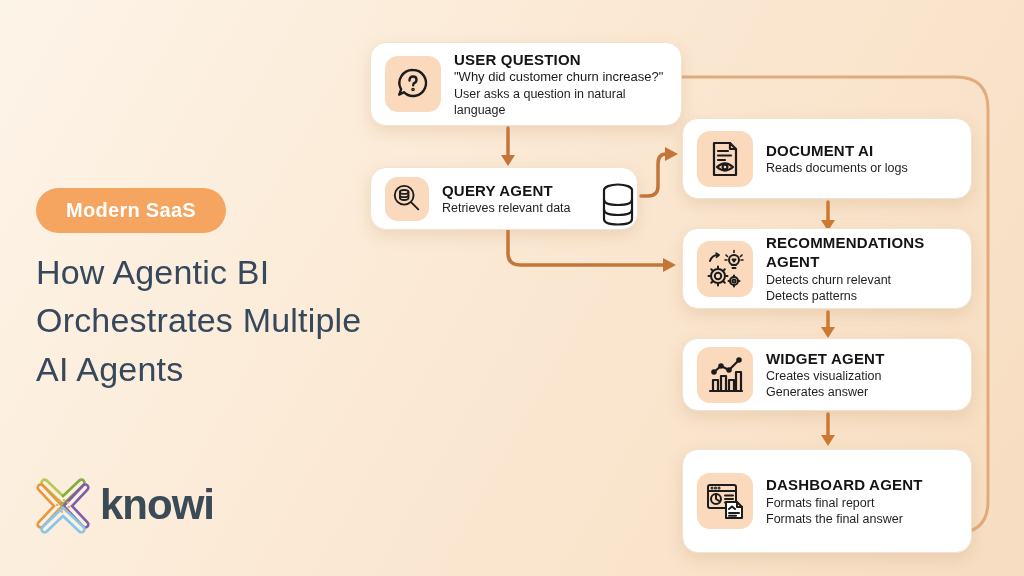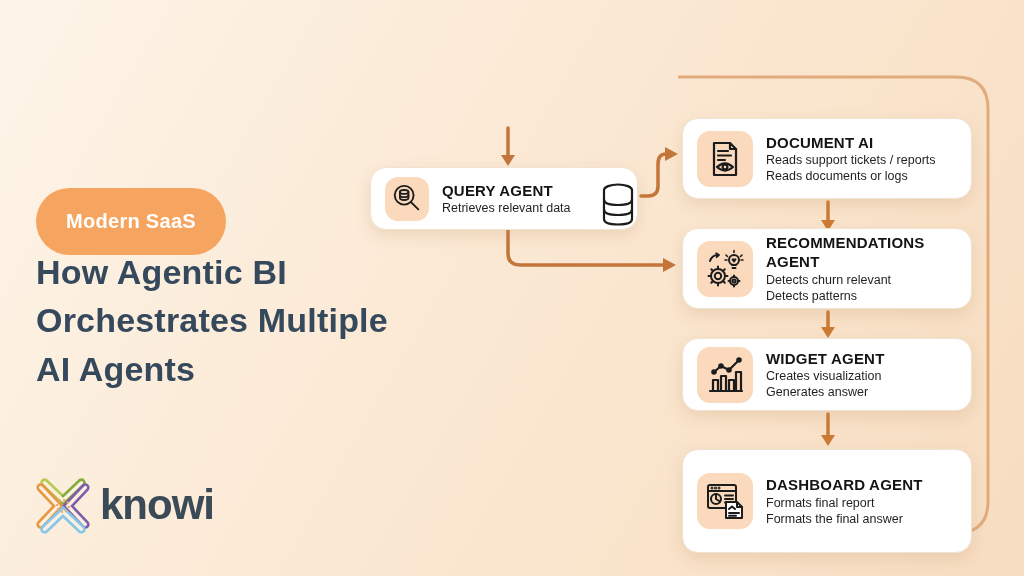--- a/index.html
+++ b/index.html
@@ -20,25 +20,25 @@
   }
   .tile-56{width:56px;height:56px;}
   .tile-44{width:44px;height:44px;}
   .card-text{display:flex;flex-direction:column;line-height:1.3;}
   .card-title{font-weight:700;font-size:15px;color:#141414;letter-spacing:.2px;}
   .card-line{font-size:12.5px;color:#1f1f1f;}
   .quote-line{font-size:13px;color:#1a1a1a;}
 
   .badge{
     position:absolute;left:36px;top:188px;z-index:2;background:#f5a55f;color:#ffffff;
-    font-weight:700;font-size:20px;padding:22px 30px;border-radius:999px;letter-spacing:.3px;
+    font-weight:700;font-size:20px;padding:11px 30px;border-radius:999px;letter-spacing:.3px;
   }
   .headline{
     position:absolute;left:36px;top:248px;width:440px;z-index:2;
-    font-weight:700;font-size:34px;line-height:1.42;color:#35485c;letter-spacing:.2px;
+    font-weight:400;font-size:34px;line-height:1.42;color:#35485c;letter-spacing:.2px;
   }
   .logo{position:absolute;left:32px;top:470px;z-index:2;display:flex;align-items:center;gap:6px;}
   .logo-text{font-weight:700;font-size:42px;color:#3b4a57;letter-spacing:-1px;}
 
   .db-float{position:absolute;left:597px;top:181px;z-index:3;}
   svg{display:block;}
 </style>
 </head>
 <body>
 
@@ -101,20 +101,34 @@
 
         <path d="M 13 61 L 32 43 L 51 61" fill="none" stroke="#86c6e8" stroke-width="9" stroke-linecap="round"></path>
         <path d="M 13 61 L 32 43 L 51 61" fill="none" stroke="#fdf0e0" stroke-width="3.5" stroke-linecap="round"></path>
 
         <circle cx="32" cy="37" r="6" fill="none" stroke="#eda965" stroke-width="2.5" stroke-dasharray="2 2.6"></circle>
       </svg>
     </span>
     <span class="logo-text">knowi</span>
   </div>
 
+  <div class="card" style="left:370px;top:42px;width:312px;height:84px;">
+    <div class="icon-tile tile-56">
+      <svg width="40" height="40" viewBox="0 0 40 40" fill="none" stroke="#1c1c1c" stroke-width="2.4" stroke-linecap="round" stroke-linejoin="round">
+        <path d="M20 6 a13 13 0 1 1 -9.2 22.2 l-4.6 2.4 1.9-5.3 A13 13 0 0 1 20 6 Z"></path>
+        <path d="M16.5 16.5 q0-4 3.5-4 q3.5 0 3.5 3.2 q0 2.6-2.8 3.6 l-0.5 2"></path>
+        <circle cx="20" cy="25.5" r="0.6" fill="#1c1c1c"></circle>
+      </svg>
+    </div>
+    <div class="card-text">
+      <span class="card-title">USER QUESTION</span>
+      <span class="quote-line">"Why did customer churn increase?"</span>
+      <span class="card-line">User asks a question in natural language</span>
+    </div>
+  </div>
 
   <div class="card" style="left:370px;top:167px;width:268px;height:63px;">
     <div class="icon-tile tile-44">
       <svg width="32" height="32" viewBox="0 0 34 34" fill="none" stroke="#1c1c1c" stroke-width="2" stroke-linecap="round" stroke-linejoin="round">
         <circle cx="14" cy="13" r="10"></circle>
         <path d="M21.5 20.5 L 29 28"></path>
         <ellipse cx="14" cy="9.5" rx="4.5" ry="2"></ellipse>
         <path d="M9.5 9.5 V 16 q0 2 4.5 2 q4.5 0 4.5 -2 V 9.5"></path>
         <path d="M9.5 13 q0 2 4.5 2 q4.5 0 4.5 -2"></path>
       </svg>
@@ -139,21 +153,20 @@
       <svg width="40" height="40" viewBox="0 0 40 40" fill="none" stroke="#1c1c1c" stroke-width="2.2" stroke-linecap="round" stroke-linejoin="round">
         <path d="M9 4 H 25 L 31 10 V 36 H 9 Z"></path>
         <path d="M25 4 V 10 H 31"></path>
         <path d="M13 12 H 23 M13 16.5 H 26 M13 21 H 20"></path>
         <path d="M12 28 q8 -7 16 0 q-8 7 -16 0 Z"></path>
         <circle cx="20" cy="28" r="2.4"></circle>
       </svg>
     </div>
     <div class="card-text">
       <span class="card-title">DOCUMENT AI</span>
-      <span class="card-line">Reads support tickets / reports</span>
       <span class="card-line">Reads documents or logs</span>
     </div>
   </div>
 
   <div class="card" style="left:682px;top:228px;width:290px;height:81px;">
     <div class="icon-tile tile-56">
       <svg width="42" height="42" viewBox="0 0 42 42" fill="none" stroke="#1c1c1c" stroke-width="2" stroke-linecap="round" stroke-linejoin="round">
 
         <circle cx="14" cy="28" r="7"></circle>
         <circle cx="14" cy="28" r="3.2"></circle>

